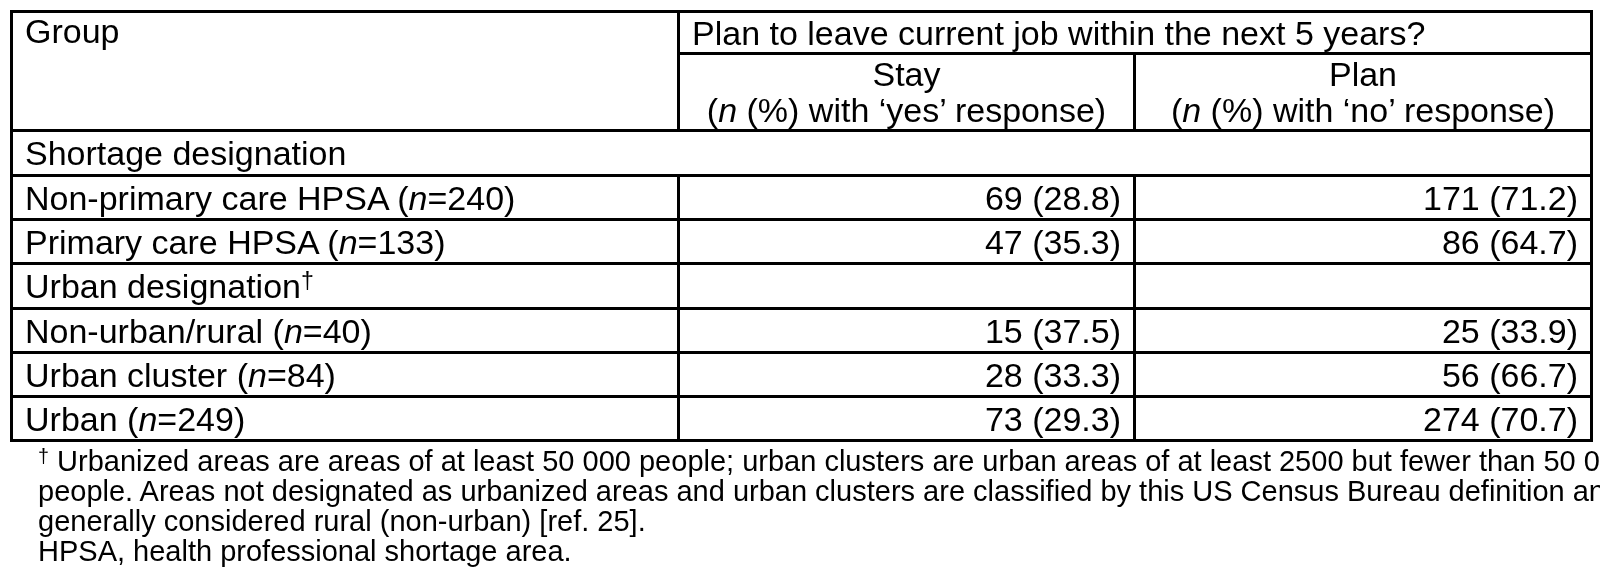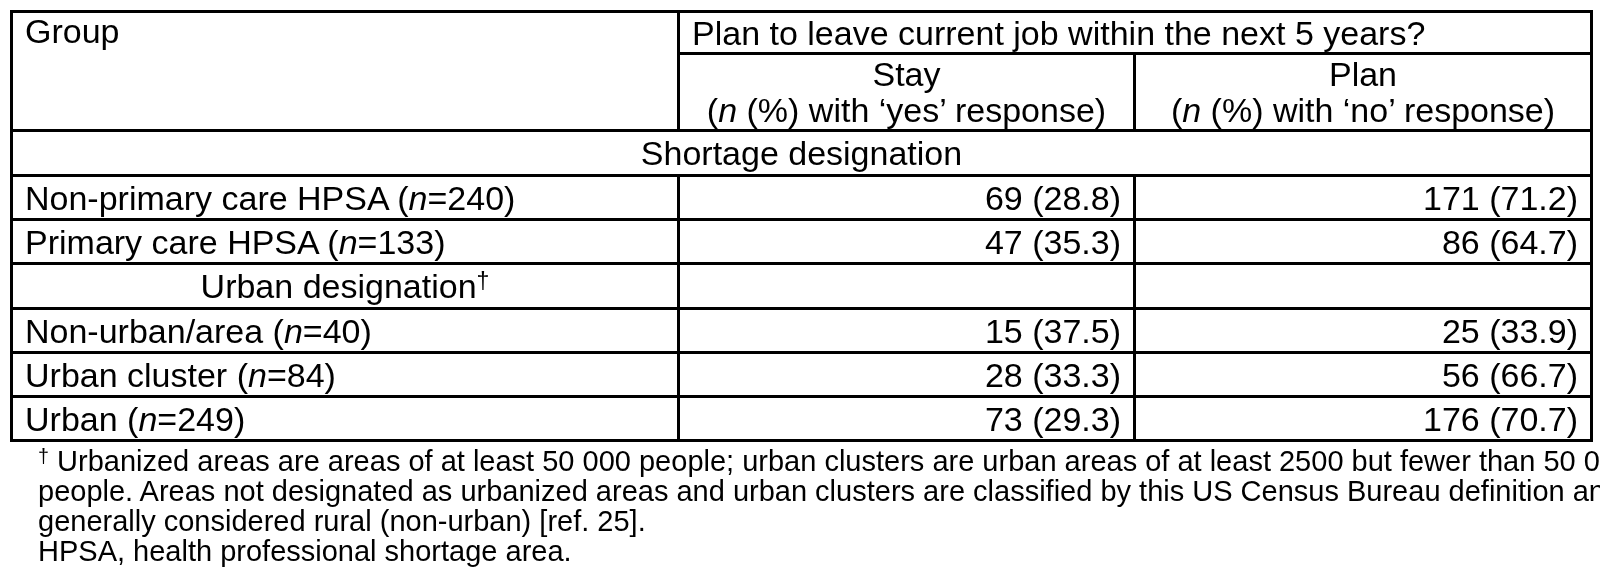--- a/index.html
+++ b/index.html
@@ -58,21 +58,21 @@
   }
   th.col-header {
     text-align: center;
     vertical-align: middle;
     font-weight: bold;
     height: 74px;
     line-height: 35px;
     white-space: normal;
   }
   td.section-cell {
-    text-align: center;
+    text-align: left;
     padding-left: 16px;
     height: 42px;
   }
   td.label-cell {
     text-align: left;
     padding-left: 58px;
     height: 41px;
   }
   td.value-cell {
     text-align: right;
@@ -144,35 +144,35 @@
       <td class="value-cell">86 (64.7)</td>
     </tr>
 
     <tr>
       <td class="section-cell"><span>Urban designation</span><span class="sup">†</span></td>
       <td class="empty-cell"></td>
       <td class="empty-cell"></td>
     </tr>
 
     <tr>
-      <td class="label-cell"><span>Non-urban/area (</span><span class="it">n</span><span>=40)</span></td>
+      <td class="label-cell"><span>Non-urban/rural (</span><span class="it">n</span><span>=40)</span></td>
       <td class="value-cell">15 (37.5)</td>
       <td class="value-cell">25 (33.9)</td>
     </tr>
 
     <tr>
       <td class="label-cell"><span>Urban cluster (</span><span class="it">n</span><span>=84)</span></td>
       <td class="value-cell">28 (33.3)</td>
       <td class="value-cell">56 (66.7)</td>
     </tr>
 
     <tr>
       <td class="label-cell"><span>Urban (</span><span class="it">n</span><span>=249)</span></td>
       <td class="value-cell">73 (29.3)</td>
-      <td class="value-cell">176 (70.7)</td>
+      <td class="value-cell">274 (70.7)</td>
     </tr>
   </tbody>
     </table>
 
   <div class="footnote">
     <div class="fline"><span class="sup">†</span><span> Urbanized areas are areas of at least 50 000 people; urban clusters are urban areas of at least 2500 but fewer than 50 000</span></div>
     <div class="fline">people. Areas not designated as urbanized areas and urban clusters are classified by this US Census Bureau definition and are</div>
     <div class="fline">generally considered rural (non-urban) [ref. 25].</div>
     <div class="fline">HPSA, health professional shortage area.</div>
   </div>

